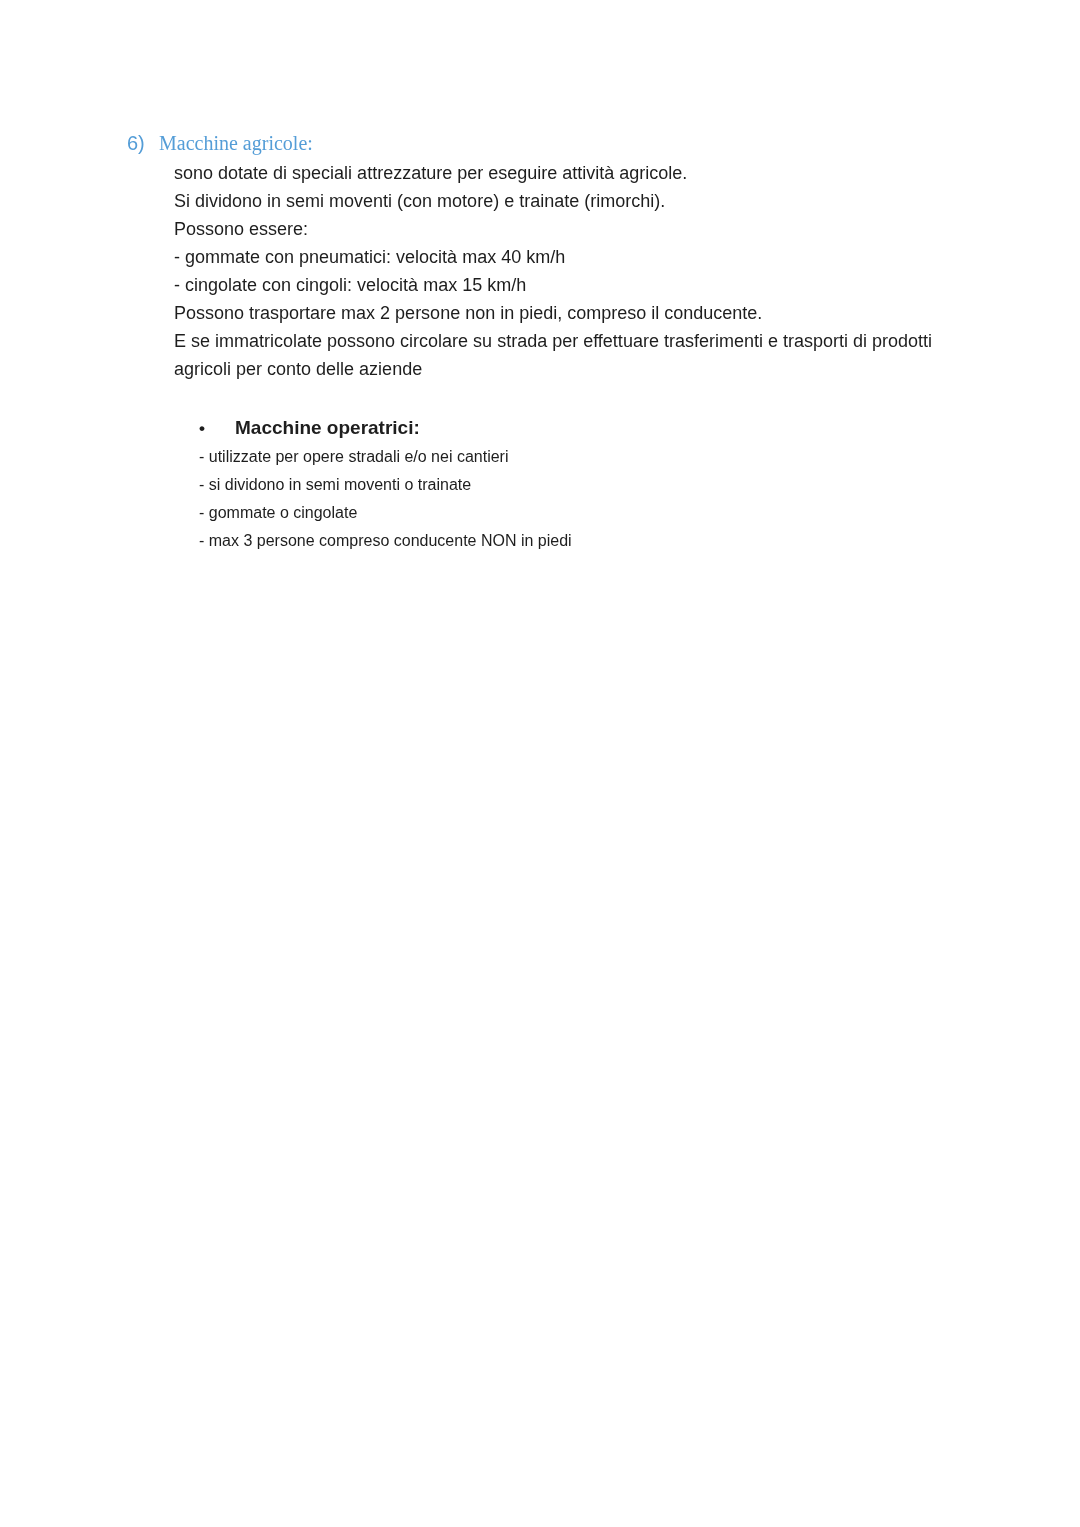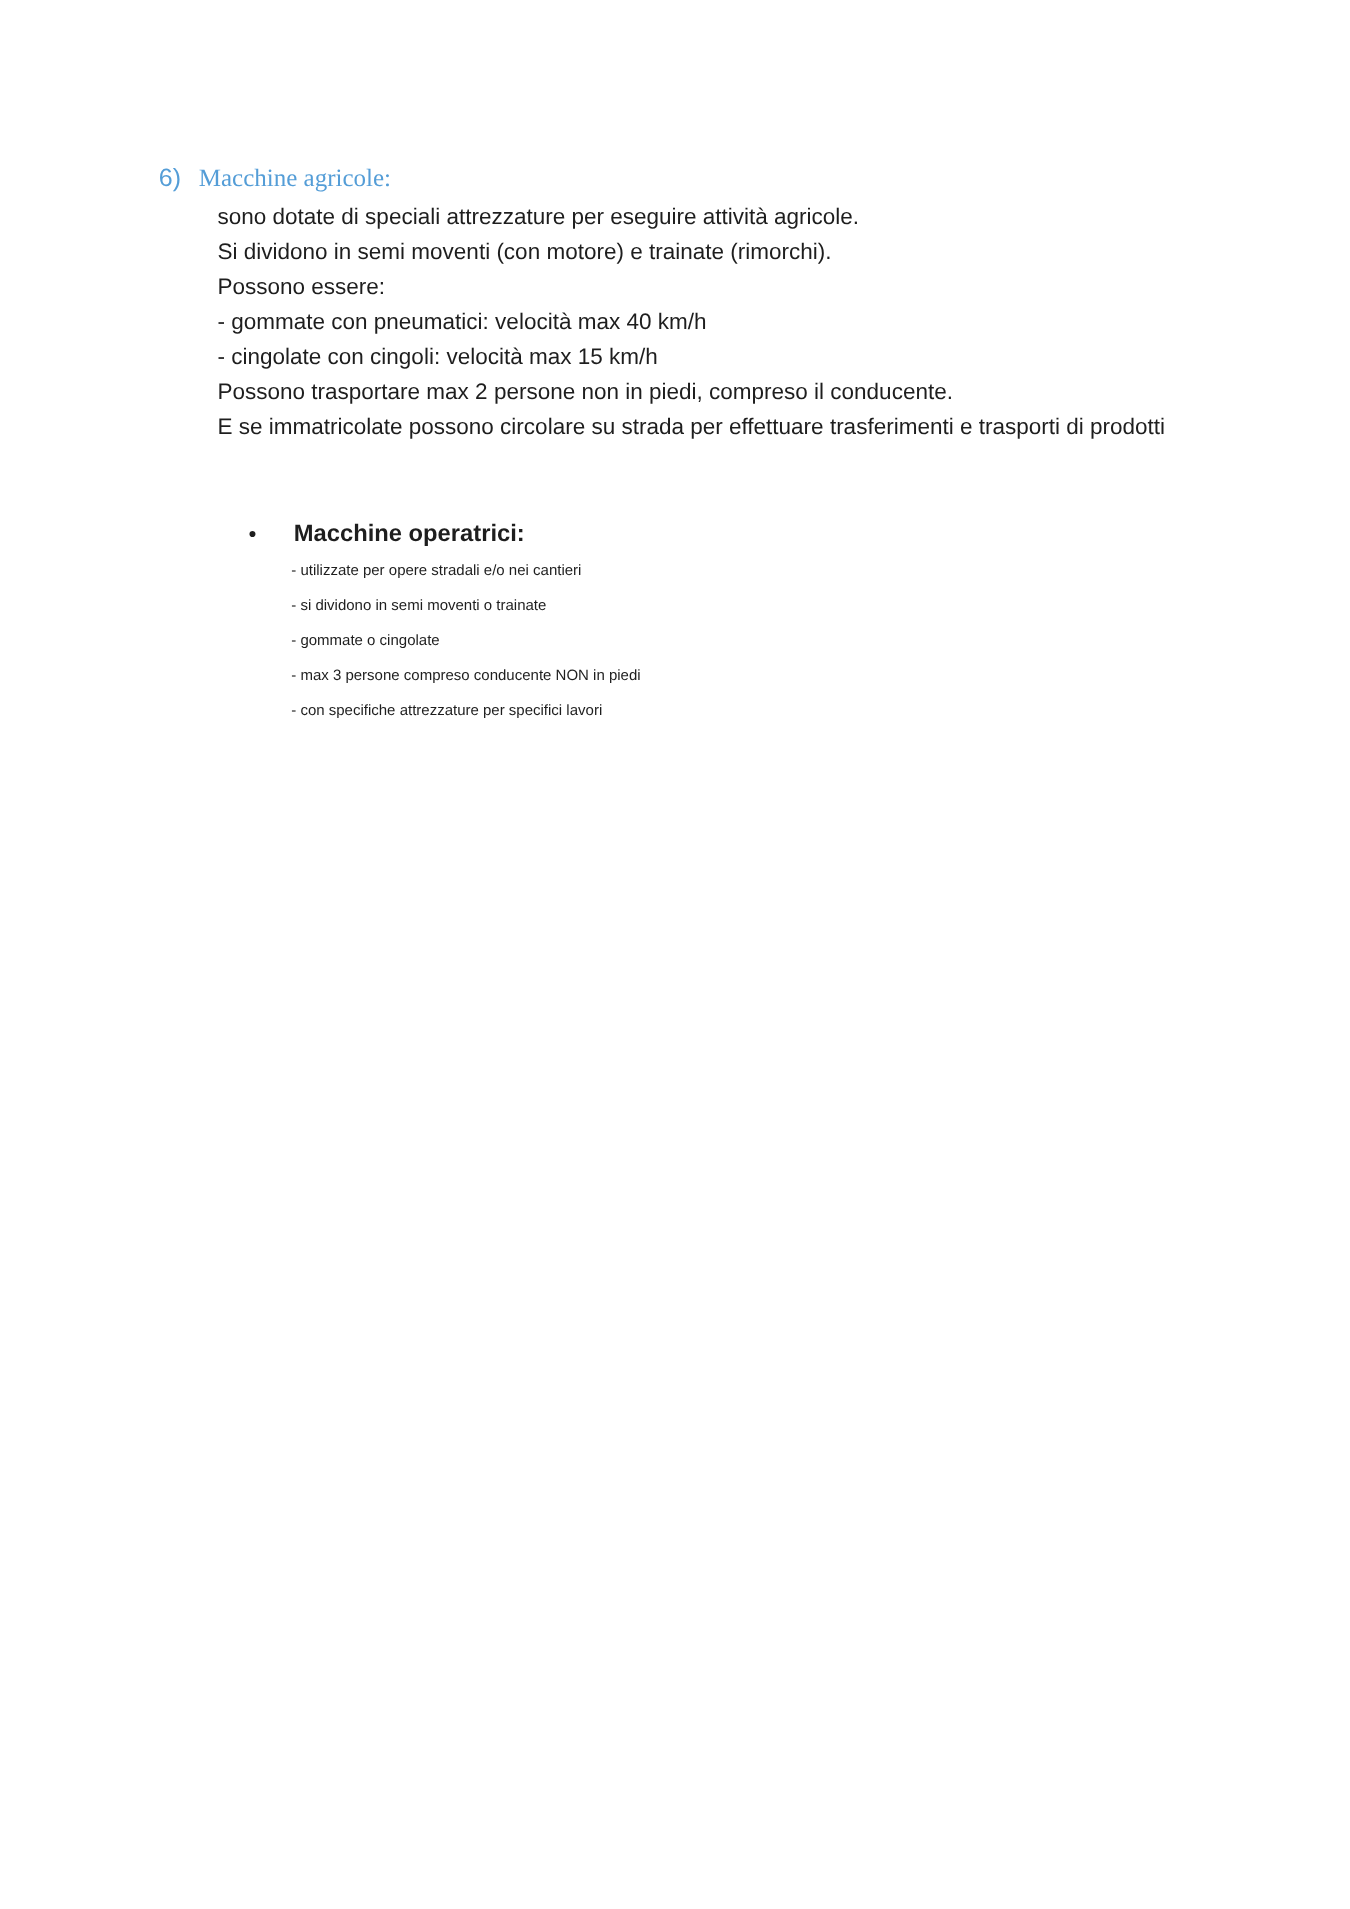--- a/index.html
+++ b/index.html
@@ -58,22 +58,21 @@
   }
   .bullet-glyph {
     width: 36px;
     flex: 0 0 36px;
     font-size: 17px;
   }
   .bullet-title {
     white-space: nowrap;
   }
   .sub-items {
-    margin-left: 34px;
-    font-size: 12px;
+    font-size: 16px;
     line-height: 28px;
   }
   .sub-item {
     white-space: nowrap;
   }
 </style>
 </head>
 <body>
 
 <div class="page">
@@ -84,29 +83,29 @@
   </div>
 
   <div class="doc-body">
     <div class="doc-line">sono dotate di speciali attrezzature per eseguire attività agricole.</div>
     <div class="doc-line">Si dividono in semi moventi (con motore) e trainate (rimorchi).</div>
     <div class="doc-line">Possono essere:</div>
     <div class="doc-line">- gommate con pneumatici: velocità max 40 km/h</div>
     <div class="doc-line">- cingolate con cingoli: velocità max 15 km/h</div>
     <div class="doc-line">Possono trasportare max 2 persone non in piedi, compreso il conducente.</div>
     <div class="doc-line">E se immatricolate possono circolare su strada per effettuare trasferimenti e trasporti di prodotti</div>
+    <div class="doc-line">agricoli per conto delle aziende</div>
   </div>
 
   <div class="sub-section">
     <div class="bullet-row">
       <span class="bullet-glyph">•</span>
       <span class="bullet-title">Macchine operatrici:</span>
     </div>
     <div class="sub-items">
       <div class="sub-item">- utilizzate per opere stradali e/o nei cantieri</div>
       <div class="sub-item">- si dividono in semi moventi o trainate</div>
       <div class="sub-item">- gommate o cingolate</div>
       <div class="sub-item">- max 3 persone compreso conducente NON in piedi</div>
-      <div class="sub-item">- con specifiche attrezzature per specifici lavori</div>
     </div>
   </div>
 
 </div>
 
 </body></html>

